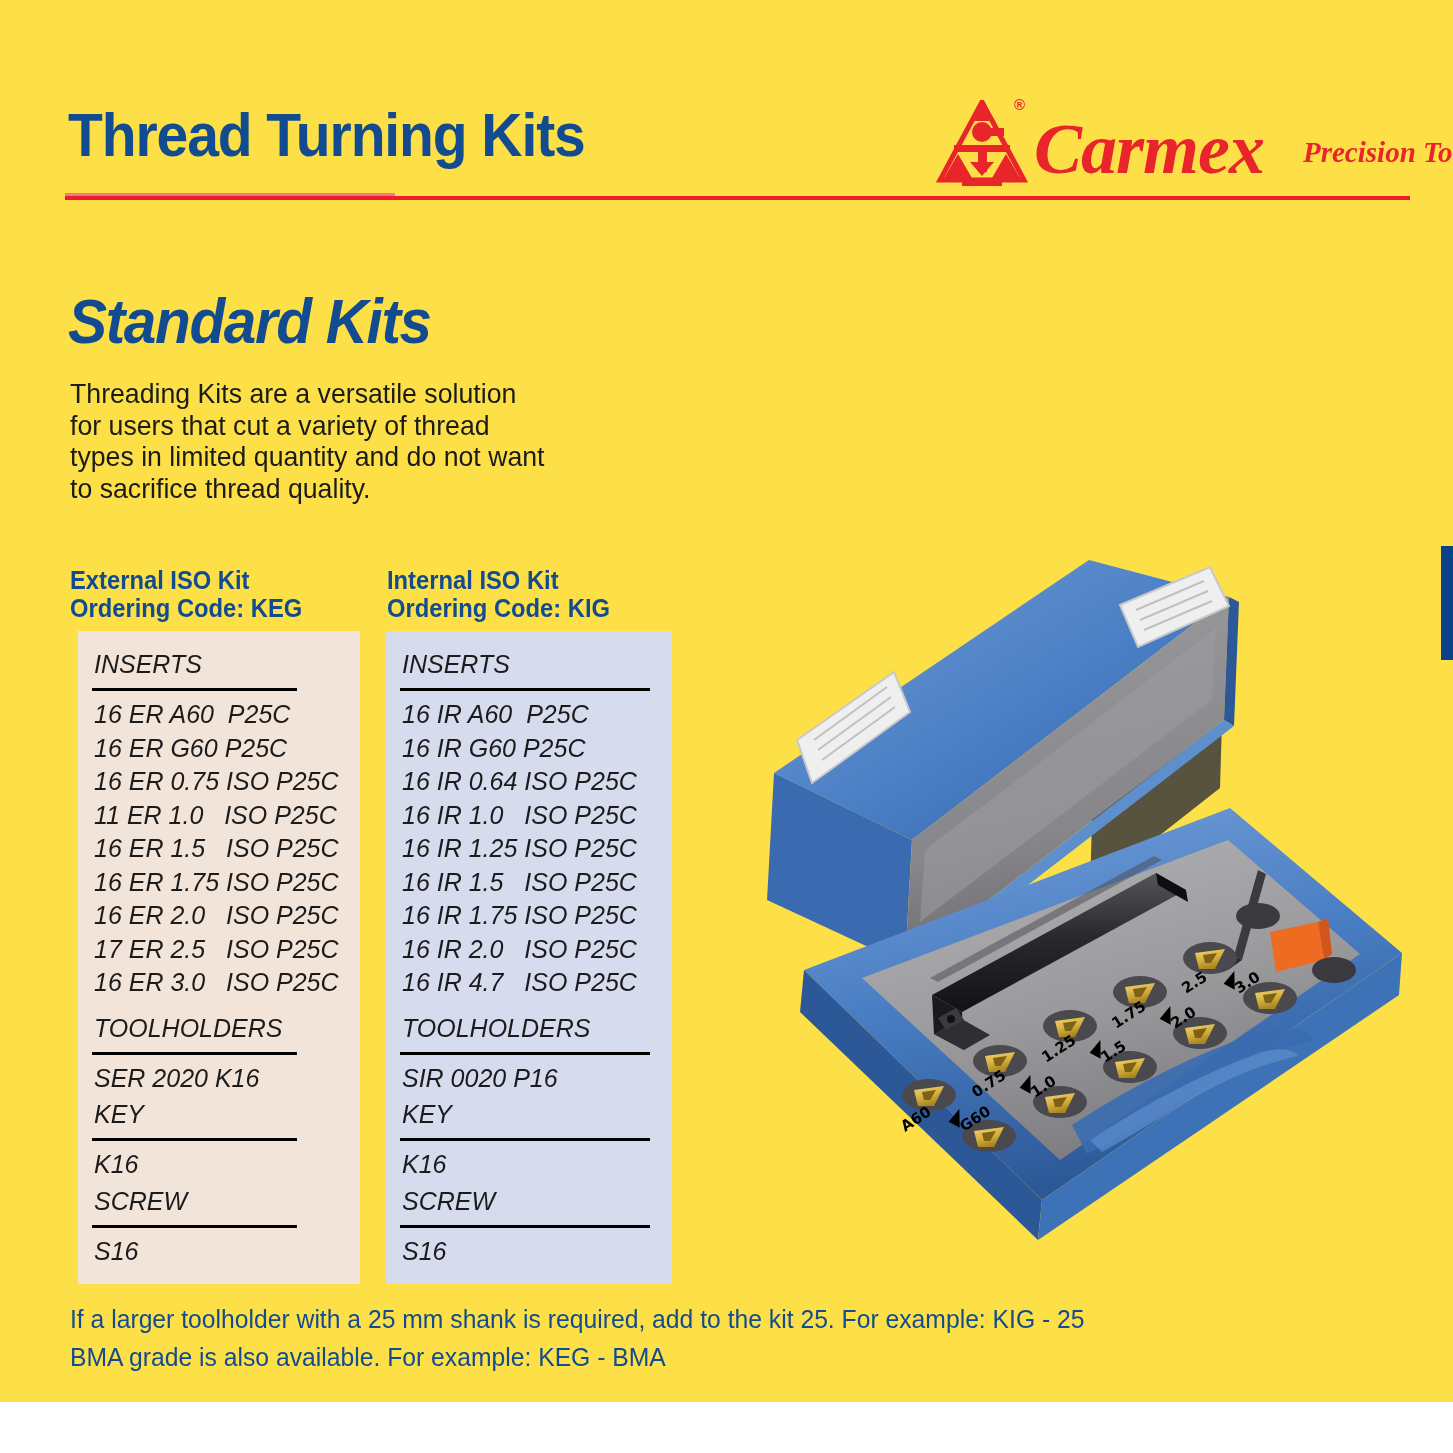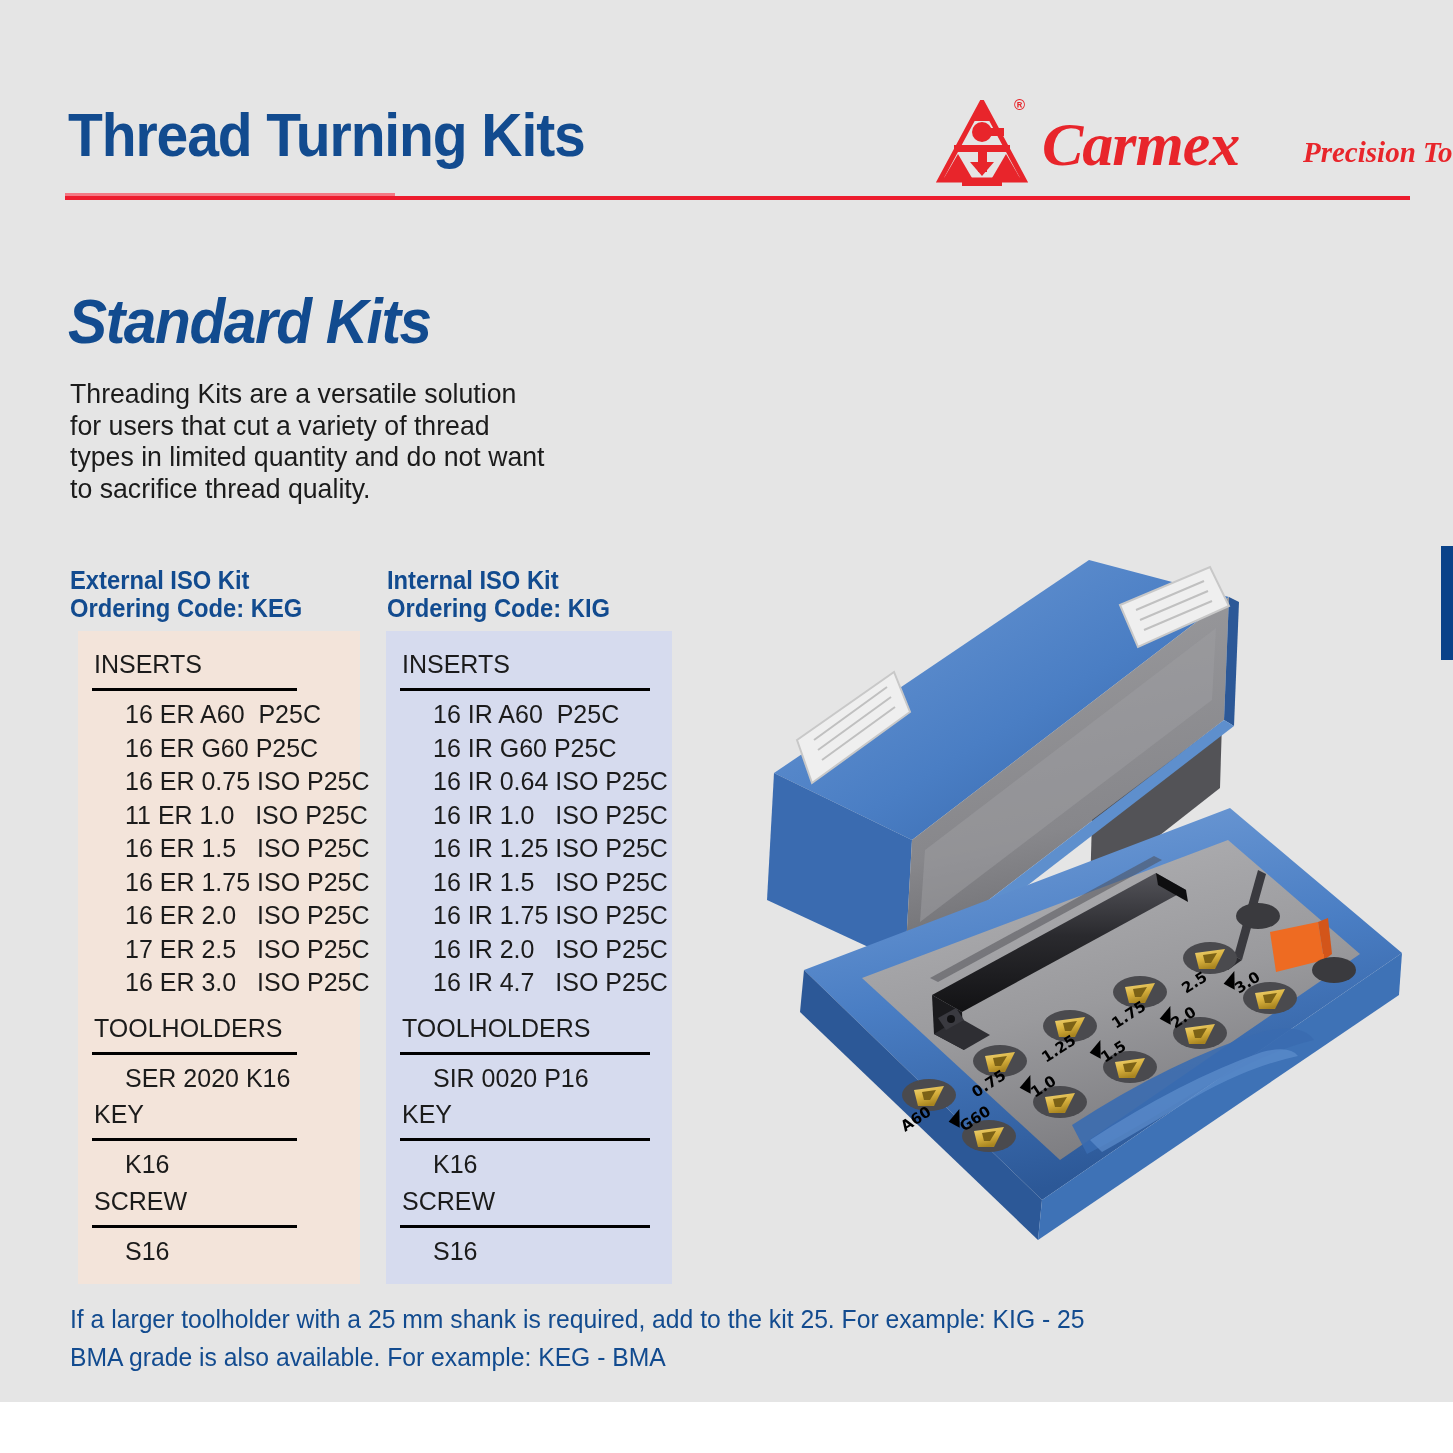--- a/index.html
+++ b/index.html
@@ -5,21 +5,21 @@
   * { box-sizing: border-box; margin: 0; padding: 0; }
   html, body {
     width: 1453px; height: 1453px;
     background: #ffffff;
     font-family: "Liberation Sans", sans-serif;
     overflow: hidden;
   }
   #page {
     position: relative;
     width: 1453px; height: 1402px;
-    background: #e5e5e5;
+    background: #fde047;
   }
 
   
   #header-title {
     position: absolute;
     left: 68px; top: 104px;
     font-size: 62px;
     font-weight: bold;
     letter-spacing: -1.2px;
     color: #124B8F;
@@ -35,28 +35,27 @@
     left: 936px; top: 96px;
     width: 500px; height: 96px;
   }
   #brand-mark { position: absolute; left: 0px; top: 4px; width: 92px; height: 86px; }
   #brand-reg {
     position: absolute; left: 78px; top: 0px;
     font-size: 15px; color: #E8252B; font-weight: bold;
   }
   #brand-word {
     position: absolute; left: 98px; top: 17px;
-    font-size: 62px;
+    font-size: 72px;
     font-family: "Liberation Serif", serif;
     font-style: italic; font-weight: bold;
     color: #E8252B;
     letter-spacing: -1px;
     line-height: 1;
     white-space: nowrap;
-    margin-left: 8px;
   }
   #brand-sub {
     position: absolute; left: 367px; top: 42px;
     font-size: 29px;
     font-family: "Liberation Serif", serif;
     font-style: italic; font-weight: bold;
     color: #E8252B;
     line-height: 1;
     white-space: nowrap;
   }
@@ -111,21 +110,21 @@
 
   .kit-panel {
     position: absolute;
     top: 631px;
     height: 653px;
     padding: 18px 0 0 0;
   }
   #kit-panel-external { left: 78px; width: 282px; background: #F3E4DA; }
   #kit-panel-internal { left: 386px; width: 286px; background: #D6DBEE; }
 
-  .panel-inner { position: relative; padding: 0 14px; }
+  .panel-inner { position: relative; padding: 0 14px; font-style: italic; }
 
   .group-label {
     font-size: 25px;
     color: #1B1B1B;
     line-height: 30px;
     padding-left: 2px;
     white-space: nowrap;
   }
   .rule {
     height: 3px;
@@ -135,21 +134,20 @@
   .rule.short { width: 205px; }
   .rule.wide  { width: 250px; }
 
   .item-row {
     font-size: 25px;
     color: #1B1B1B;
     line-height: 33.5px;
     padding-left: 2px;
     white-space: pre;
     font-variant-numeric: tabular-nums;
-    margin-left: 31px;
   }
   .gap-lg { height: 13px; }
   .gap-sm { height: 4px; }
 
   
   #footer-note {
     position: absolute;
     left: 70px; top: 1300px;
     width: 1200px;
     font-size: 26px;

